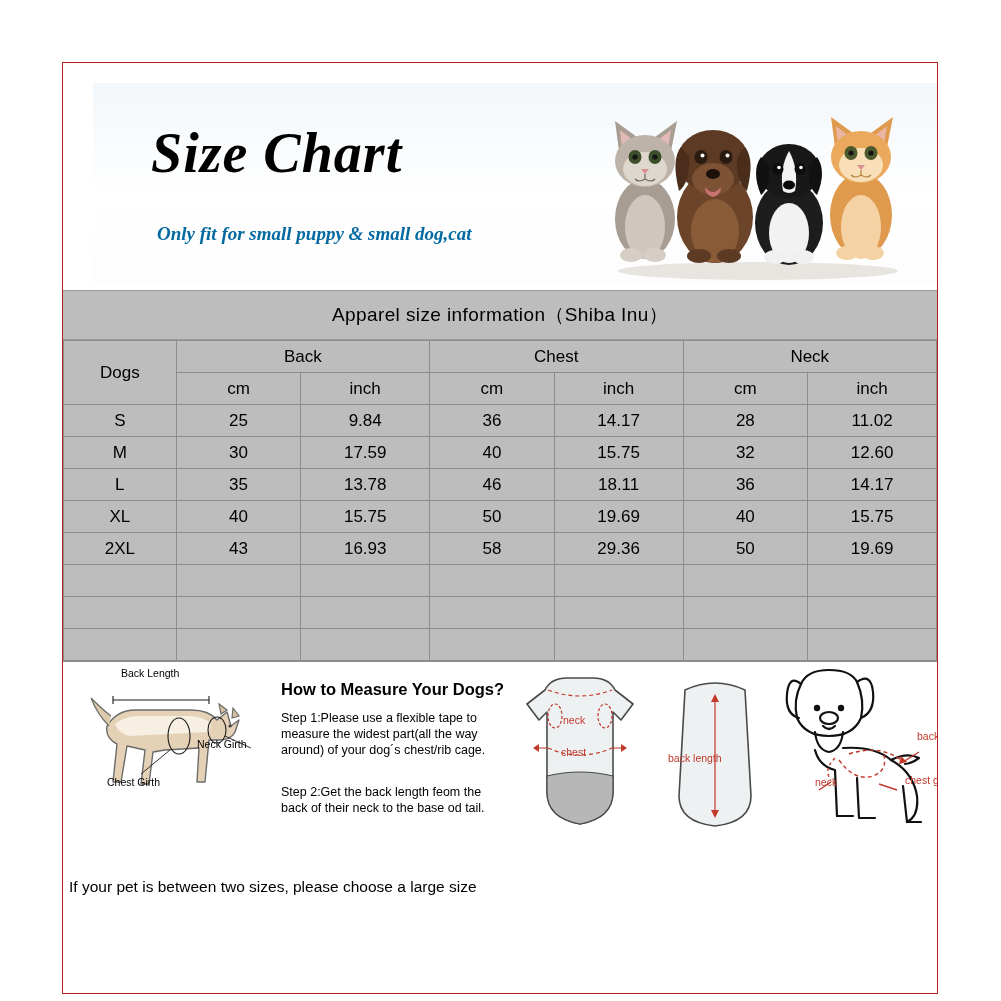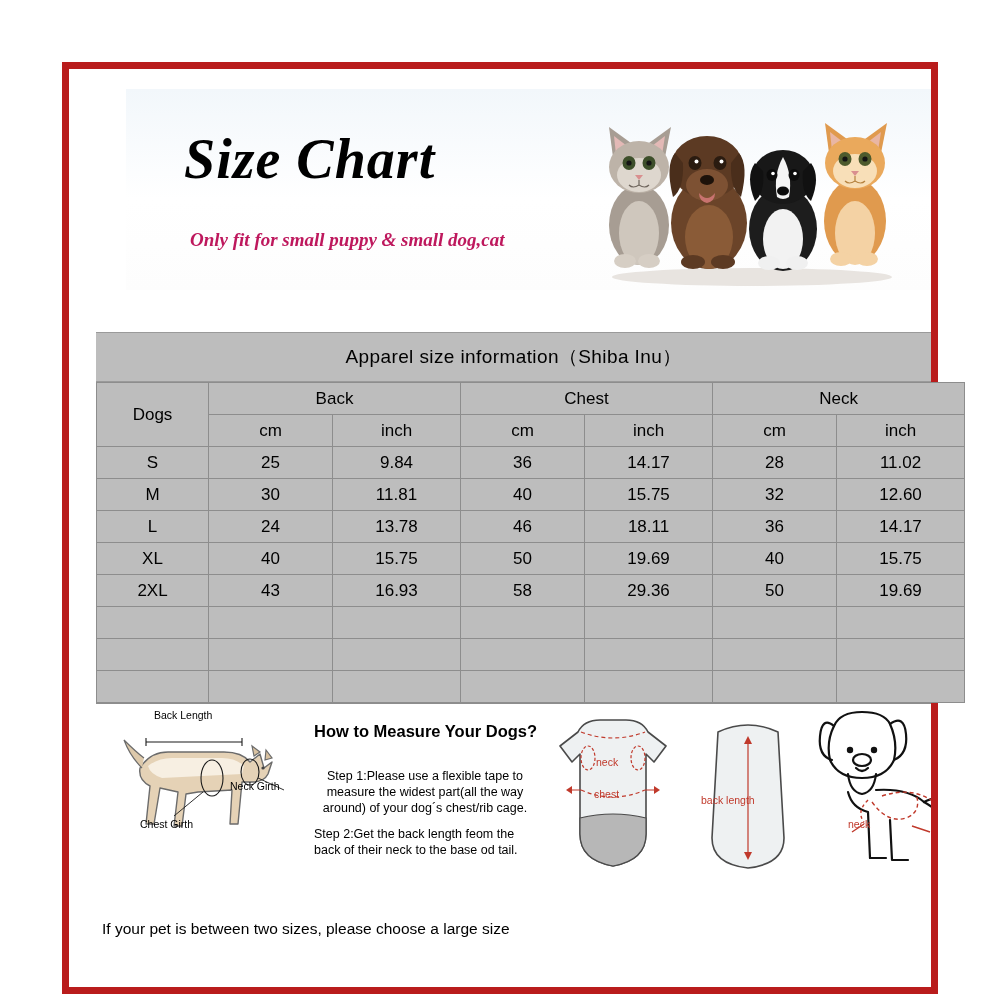--- a/index.html
+++ b/index.html
@@ -14,24 +14,23 @@
     position: relative;
     background: #ffffff;
     overflow: hidden;
   }
   .sheet {
     position: absolute;
     left: 62px;
     top: 62px;
     width: 876px;
     height: 932px;
-    border: 7px solid #b91c1c;
+    border: 1px solid #b91c1c;
     background: #ffffff;
     box-sizing: border-box;
-    padding-left: 27px;
   }
 
   
   .banner {
     position: relative;
     height: 227px;
     background: #ffffff;
     overflow: hidden;
   }
   .banner-bg {
@@ -56,42 +55,41 @@
   .banner-sub {
     position: absolute;
     left: 94px;
     top: 155px;
     width: 420px;
     font-family: "Liberation Serif", serif;
     font-weight: bold;
     font-style: italic;
     font-size: 19px;
     line-height: 32px;
-    color: #be185d;
+    color: #0369a1;
   }
 
   
   .pets {
     position: absolute;
     right: 14px;
     top: 36px;
     width: 330px;
     height: 185px;
   }
 
   
   .apparel-bar {
     height: 48px;
     background: #bdbdbd;
     border-top: 1px solid #9a9a9a;
     border-bottom: 1px solid #9a9a9a;
     display: flex;
     align-items: center;
     justify-content: center;
-    margin-top: 36px;
   }
   .apparel-bar span {
     font-size: 19px;
     color: #000;
     letter-spacing: .4px;
   }
 
   
   table.size-table {
     width: 100%;
@@ -132,21 +130,21 @@
     color: #000;
   }
   .measure-step {
     position: absolute;
     left: 218px;
     width: 222px;
     font-size: 12.5px;
     line-height: 16px;
     color: #000;
   }
-  .step1 { top: 64px; text-align: center; }
+  .step1 { top: 48px; }
   .step2 { top: 122px; }
   .footer-note {
     position: absolute;
     left: 6px;
     bottom: 10px;
     width: 100%;
     font-size: 15.5px;
     color: #000;
   }
   .diagram { position: absolute; }
@@ -281,29 +279,29 @@
             <td class="">25</td>
             <td class="">9.84</td>
             <td class="">36</td>
             <td class="">14.17</td>
             <td class="">28</td>
             <td class="">11.02</td>
           </tr>
           <tr>
             <td class="size-cell">M</td>
             <td class="">30</td>
-            <td class="">11.81</td>
+            <td class="">17.59</td>
             <td class="">40</td>
             <td class="">15.75</td>
             <td class="">32</td>
             <td class="">12.60</td>
           </tr>
           <tr>
             <td class="size-cell">L</td>
-            <td class="">24</td>
+            <td class="">35</td>
             <td class="">13.78</td>
             <td class="">46</td>
             <td class="">18.11</td>
             <td class="">36</td>
             <td class="">14.17</td>
           </tr>
           <tr>
             <td class="size-cell">XL</td>
             <td class="">40</td>
             <td class="">15.75</td>

